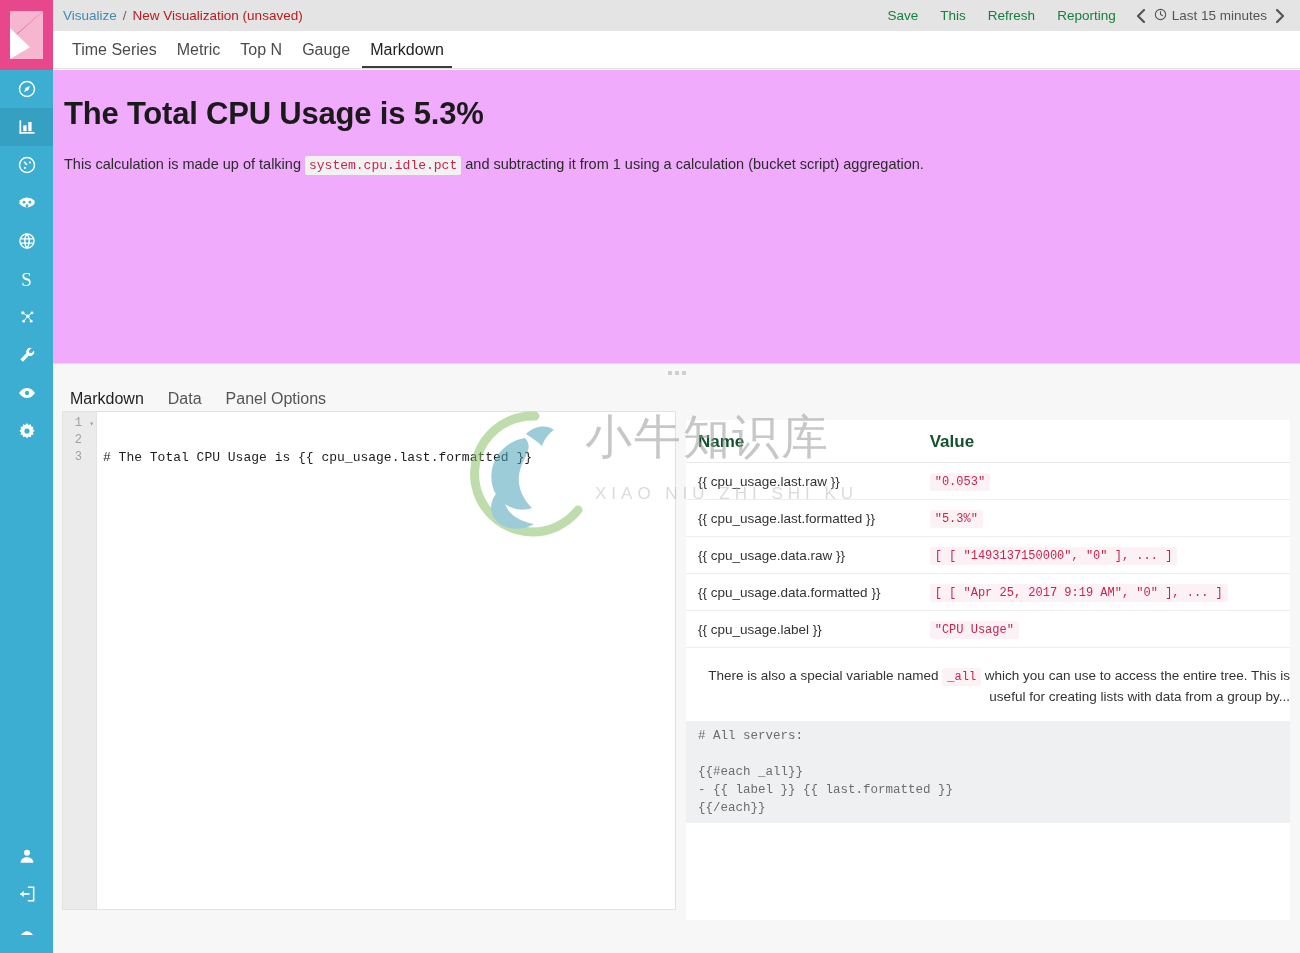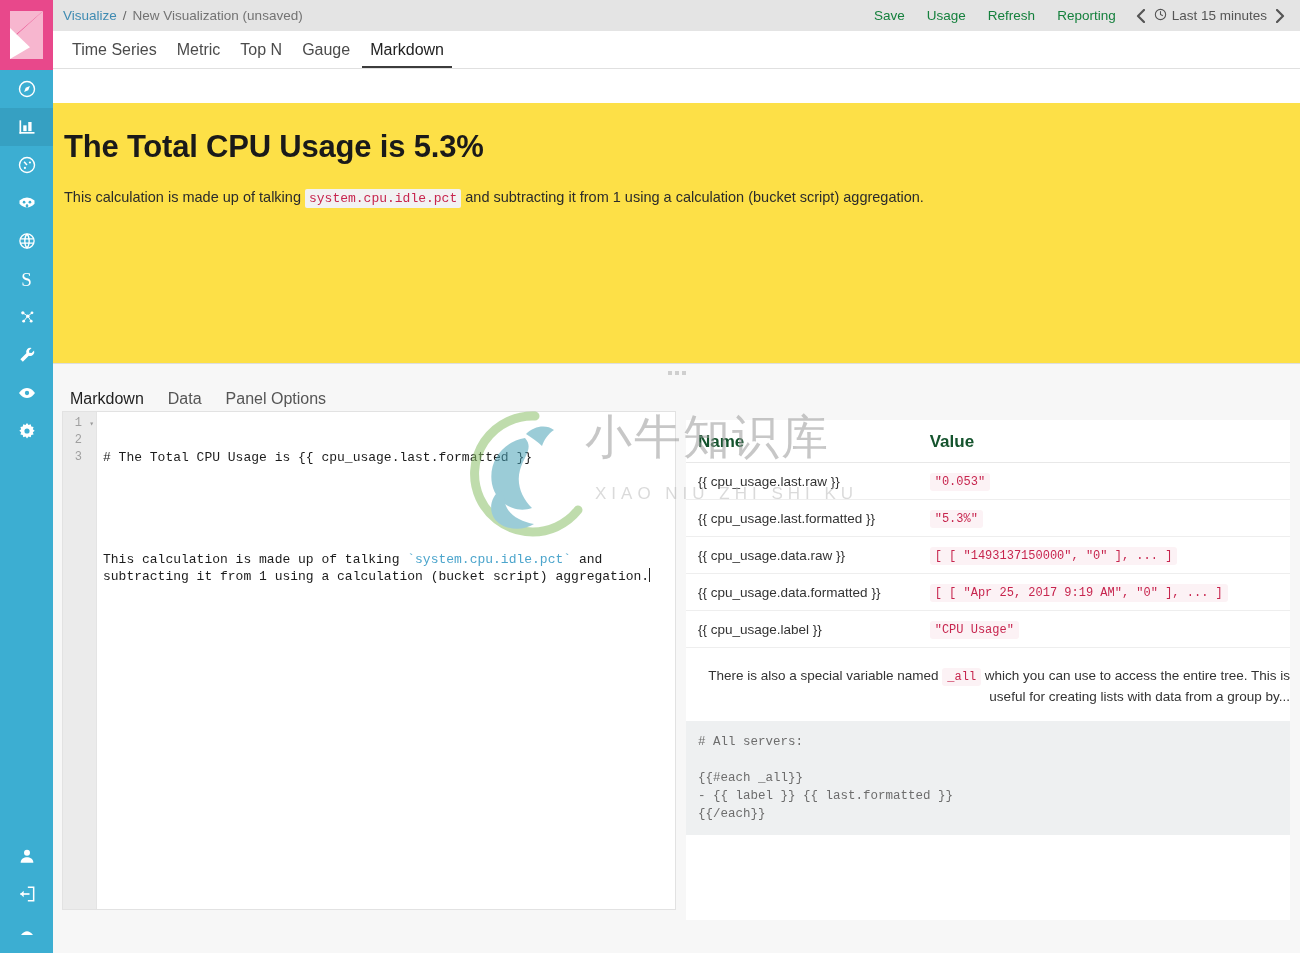--- a/index.html
+++ b/index.html
@@ -63,21 +63,21 @@
   .topbar {
     position: absolute; left: 53px; top: 0;
     width: 1247px; height: 31px;
     background: #e4e4e4;
     display: flex; align-items: center;
     font-size: 13.5px;
   }
   .breadcrumb { display: flex; align-items: center; padding-left: 10px; }
   .crumb-link { color: #3f8bb2; cursor: pointer; }
   .crumb-sep { color: #666; margin: 0 6px; }
-  .crumb-current { color: #737373; }
+  .crumb-current { color: #b91c1c; }
   .topbar-right {
     margin-left: auto; display: flex; align-items: center;
     padding-right: 6px; color: #555;
   }
   .topbar-right .tb-item {
     padding: 0 11px; cursor: pointer; color: #15803d; font-size: 13.5px;
     line-height: 31px;
   }
   .tb-arrow {
     padding: 0 9px; cursor: pointer; font-size: 15px; color: #555;
@@ -102,24 +102,23 @@
     padding: 0 8px 8px 8px; margin-right: 4px;
     border-bottom: 2px solid transparent;
     line-height: 1;
   }
   .vis-tab.active { color: #222; border-bottom-color: #3c3c3c; }
 
   
   .preview {
     position: absolute; left: 53px; top: 70px;
     width: 1247px; height: 293px;
-    background: #fde047;
+    background: #f0abfc;
     padding: 26px 24px 0 11px;
     overflow: hidden;
-    margin-top: 33px;
   }
   .preview h1 {
     margin: 0 0 0 0;
     font-size: 31px; font-weight: bold; color: #1a1a1a;
     letter-spacing: -0.2px;
   }
   .preview p {
     margin: 22px 0 0 0;
     font-size: 14.5px; color: #2b2b2b; line-height: 1.5;
   }
@@ -216,21 +215,21 @@
   .val-badge {
     font-family: "Liberation Mono", monospace; font-size: 12px;
     color: #c7254e; background: #fcf2f5;
     padding: 2px 5px; border-radius: 3px; white-space: nowrap;
   }
 
   .help-note { margin-top: 18px; line-height: 1.55; font-size: 13.5px; color: #333; text-align: right; }
   .code-block {
     margin-top: 12px;
     background: #eef0f1;
-    padding: 12px 12px;
+    padding: 6px 12px;
     font-family: "Liberation Mono", monospace;
     font-size: 12.5px; color: #6d6d6d; line-height: 18px;
     white-space: pre;
   }
 
   
   .watermark {
     position: absolute; left: 430px; top: 398px;
     width: 440px; height: 140px;
     pointer-events: none; opacity: 0.55;
@@ -394,21 +393,21 @@
   </div>
 
   <div class="topbar">
     <div class="breadcrumb">
       <span class="crumb-link">Visualize</span>
       <span class="crumb-sep">/</span>
       <span class="crumb-current">New Visualization (unsaved)</span>
     </div>
     <div class="topbar-right">
       <span class="tb-item">Save</span>
-      <span class="tb-item">Usage</span>
+      <span class="tb-item">This</span>
       <span class="tb-item">Refresh</span>
       <span class="tb-item">Reporting</span>
       <span class="tb-arrow">
         <svg width="9" height="14" viewBox="0 0 9 14">
             <path d="M8 1 L2 7 L8 13" fill="none" stroke="#555" stroke-width="2.2" stroke-linecap="round" stroke-linejoin="round"></path>
           </svg>
       </span>
       <span class="tb-time">
         <span>
           <svg width="13" height="13" viewBox="0 0 24 24" fill="none" stroke="#555" stroke-width="2">
@@ -458,21 +457,20 @@
 
   <div class="code-editor">
     <div class="gutter">
       <div class="gl folded">1</div>
       <div class="gl">2</div>
       <div class="gl">3</div>
     </div>
     <div class="code-area">
       <div class="line"># The Total CPU Usage is {{ cpu_usage.last.formatted }}</div>
       <div class="line">&nbsp;</div>
-      <div class="line"><span>This calculation is made up of talking </span><span class="tok-blue">`system.cpu.idle.pct`</span><span> and subtracting it from 1 using a calculation (bucket script) aggregation.</span><span class="caret"></span></div>
     </div>
   </div>
 
   <div class="help-panel">
 
     <table class="var-table">
       <thead>
         <tr>
           <th>Name</th>
           <th class="col-value">Value</th>

